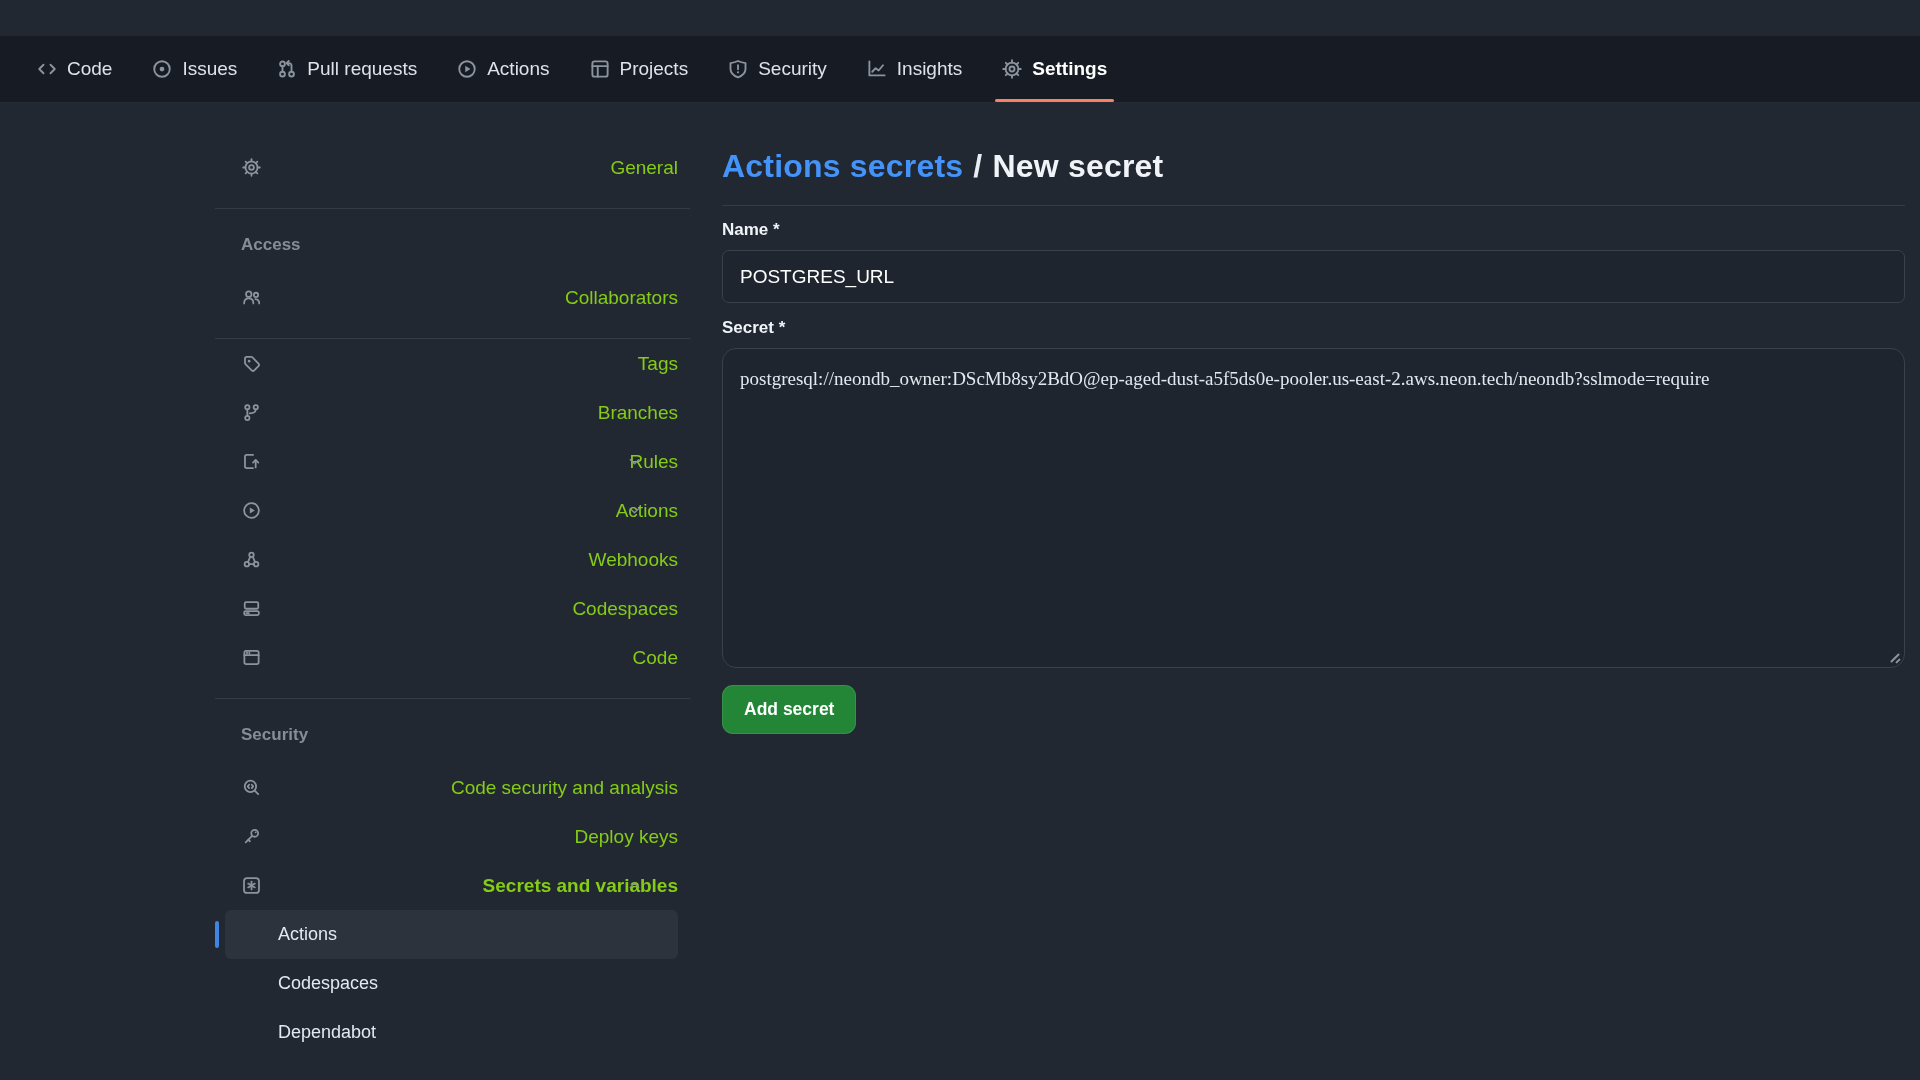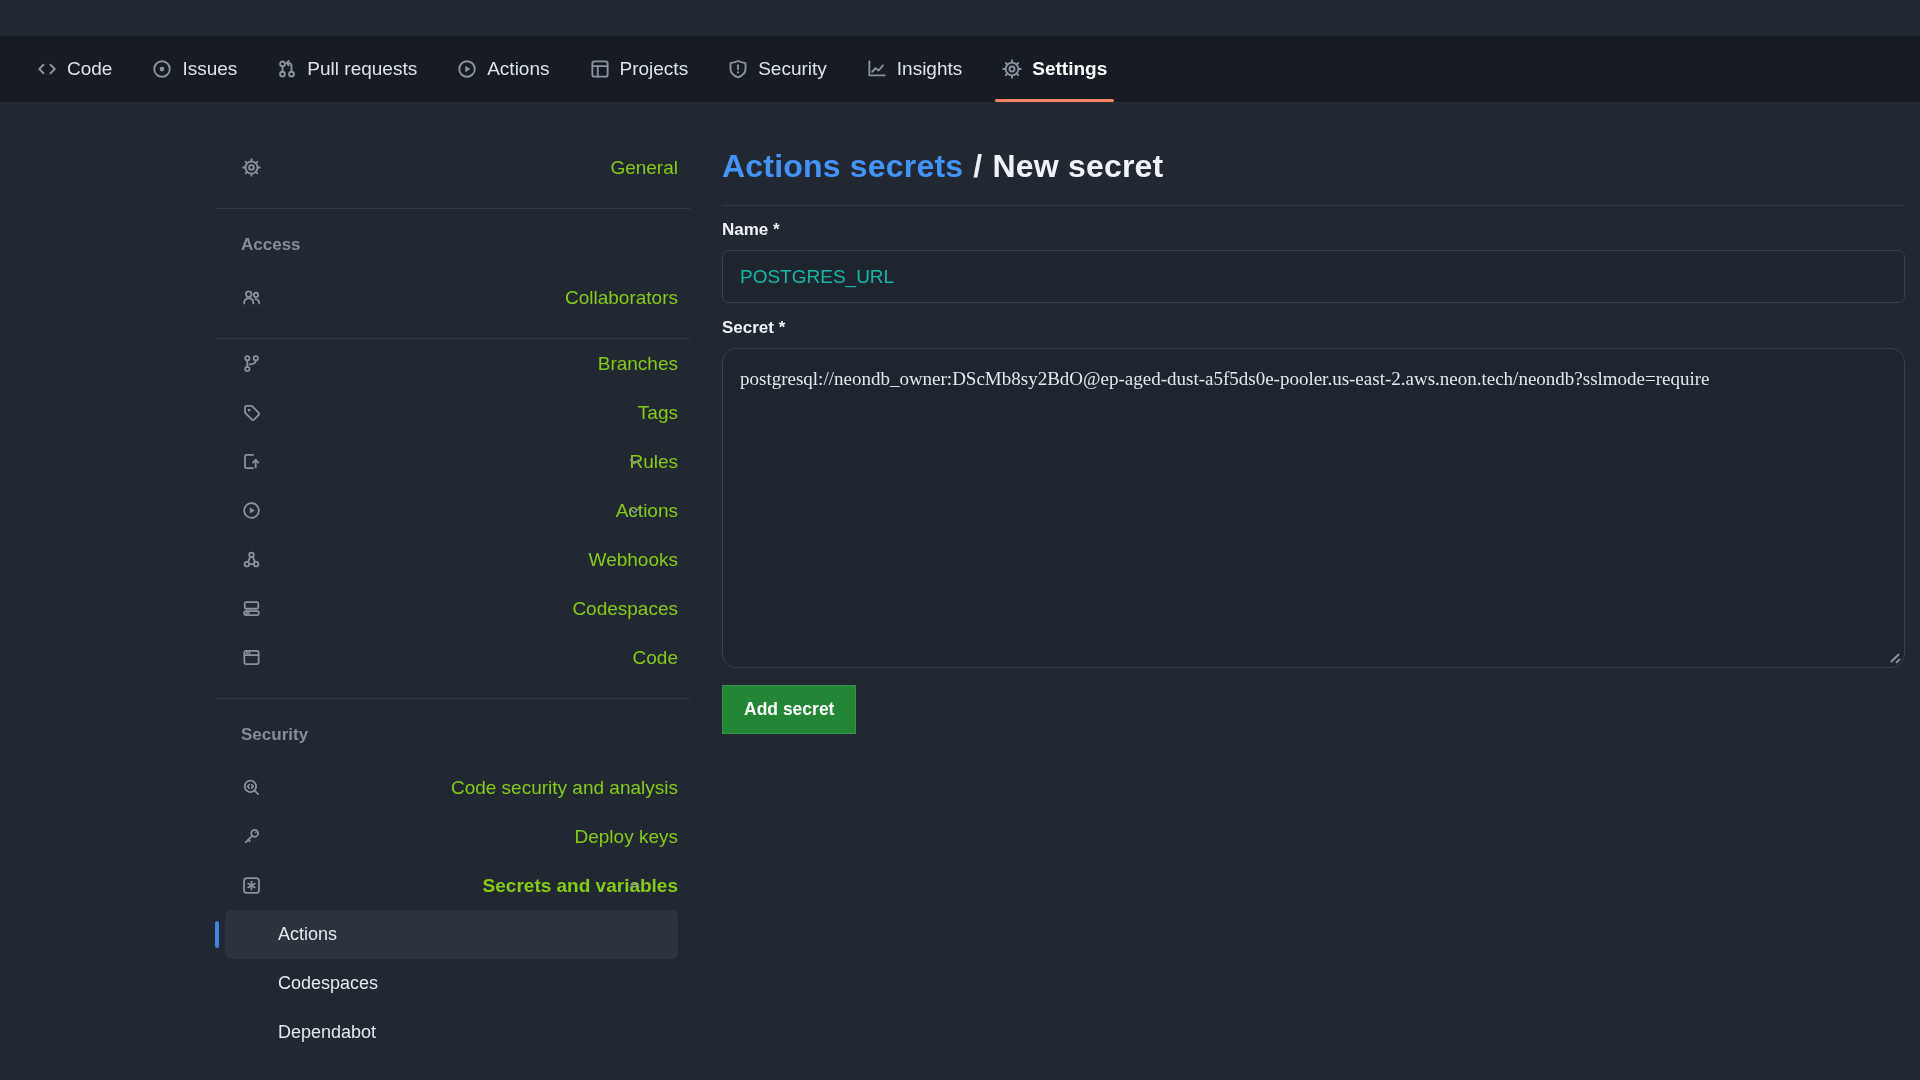--- a/index.html
+++ b/index.html
@@ -64,39 +64,39 @@
   .crumb { font-size:32px; font-weight:700; letter-spacing:.2px; }
   .crumb .clink { color:#4493f8; text-decoration:none; cursor:pointer; }
   .crumb .csep { color:#e9eef4; margin:0 10px; }
   .crumb .ccur { color:#f0f4f9; }
   .mdivider { border:none; border-top:1px solid #343b45; margin-top:20px; }
 
   .flabel { margin-top:14px; font-size:17px; font-weight:bold; color:#f0f4f9; }
   .tinput {
     margin-top:10px; width:100%; height:53px; background:#1f252e;
     border:1px solid #3a414b; border-radius:7px; padding:0 17px;
-    font-size:19px; color:#14b8a6; font-family:inherit; outline:none; display:block;
+    font-size:19px; color:#ffffff; font-family:inherit; outline:none; display:block;
   }
   .flabel2 { margin-top:15px; font-size:17px; font-weight:bold; color:#f0f4f9; }
   .tareawrap { position:relative; margin-top:10px; }
   .tarea {
     width:100%; height:320px; background:#1f252e; border:1px solid #3a414b;
     border-radius:14px; padding:13px 17px; font-size:19px; line-height:33px;
     color:#e2e8ee; font-family:Liberation Serif, serif; resize:none; outline:none; display:block;
     overflow-wrap:break-word; white-space:pre-wrap;
   }
   .gripper { position:absolute; right:3px; bottom:4px; width:13px; height:13px; pointer-events:none; }
   .gripper i { position:absolute; display:block; background:#8b949e; height:2px; border-radius:1px;
                transform:rotate(-45deg); }
   .gripper i:nth-child(1){ width:12px; left:0; top:6px; }
   .gripper i:nth-child(2){ width:6px; left:6px; top:9px; }
 
   .addbtn {
     margin-top:17px; height:49px; padding:0 21px; background:#238636;
-    border:1px solid rgba(240,246,252,0.1); border-radius:0;
+    border:1px solid rgba(240,246,252,0.1); border-radius:11px;
     color:#ffffff; font-size:17.5px; font-weight:bold; font-family:inherit; cursor:pointer;
   }
 </style>
 </head>
 <body>
 
 <header class="topnav">
   <div class="tab">
     <svg class="ticon" viewBox="0 0 16 16">
       <polyline class="stroke" points="5.2 4.6 1.8 8 5.2 11.4"></polyline>
@@ -201,35 +201,35 @@
         <path class="stroke" d="M11.2 9.3 c2.2 .1 3.3 1.7 3.3 3.7"></path>
       </svg>
       <span>Collaborators</span>
     </div>
 
     <hr class="sdivider">
 
 
     <div class="srow">
       <svg class="sicon" viewBox="0 0 16 16">
+        <path class="stroke" d="M2.5 7.7 V4 a1.5 1.5 0 0 1 1.5-1.5 h3.7 a1.5 1.5 0 0 1 1.1 .44 l5.1 5.1 a1.5 1.5 0 0 1 0 2.12 l-3.6 3.6 a1.5 1.5 0 0 1-2.12 0 l-5.1-5.1 a1.5 1.5 0 0 1-.44-1.06 Z"></path>
+        <circle class="fillgray" cx="6" cy="6" r="1.1"></circle>
+      </svg>
+      <span>Tags</span>
+    </div>
+
+    <div class="srow">
+      <svg class="sicon" viewBox="0 0 16 16">
         <circle class="stroke" cx="4.5" cy="3.5" r="1.8"></circle>
         <circle class="stroke" cx="4.5" cy="12.6" r="1.8"></circle>
         <circle class="stroke" cx="11.6" cy="3.5" r="1.8"></circle>
         <line class="stroke" x1="4.5" y1="5.4" x2="4.5" y2="10.7"></line>
         <path class="stroke" d="M11.6 5.4 C11.6 8 8.8 8.6 6.4 8.7"></path>
       </svg>
       <span>Branches</span>
-    </div>
-
-    <div class="srow">
-      <svg class="sicon" viewBox="0 0 16 16">
-        <path class="stroke" d="M2.5 7.7 V4 a1.5 1.5 0 0 1 1.5-1.5 h3.7 a1.5 1.5 0 0 1 1.1 .44 l5.1 5.1 a1.5 1.5 0 0 1 0 2.12 l-3.6 3.6 a1.5 1.5 0 0 1-2.12 0 l-5.1-5.1 a1.5 1.5 0 0 1-.44-1.06 Z"></path>
-        <circle class="fillgray" cx="6" cy="6" r="1.1"></circle>
-      </svg>
-      <span>Tags</span>
     </div>
 
     <div class="srow">
       <svg class="sicon" viewBox="0 0 16 16">
         <path class="stroke" d="M9.3 13.5 H4 a1.5 1.5 0 0 1-1.5-1.5 V4 A1.5 1.5 0 0 1 4 2.5 h5.3"></path>
         <line class="stroke" x1="11.5" y1="13" x2="11.5" y2="7"></line>
         <polyline class="stroke" points="9.3 8.9 11.5 6.7 13.7 8.9"></polyline>
       </svg>
       <span>Rules</span>
       <svg class="chev" viewBox="0 0 16 16">

